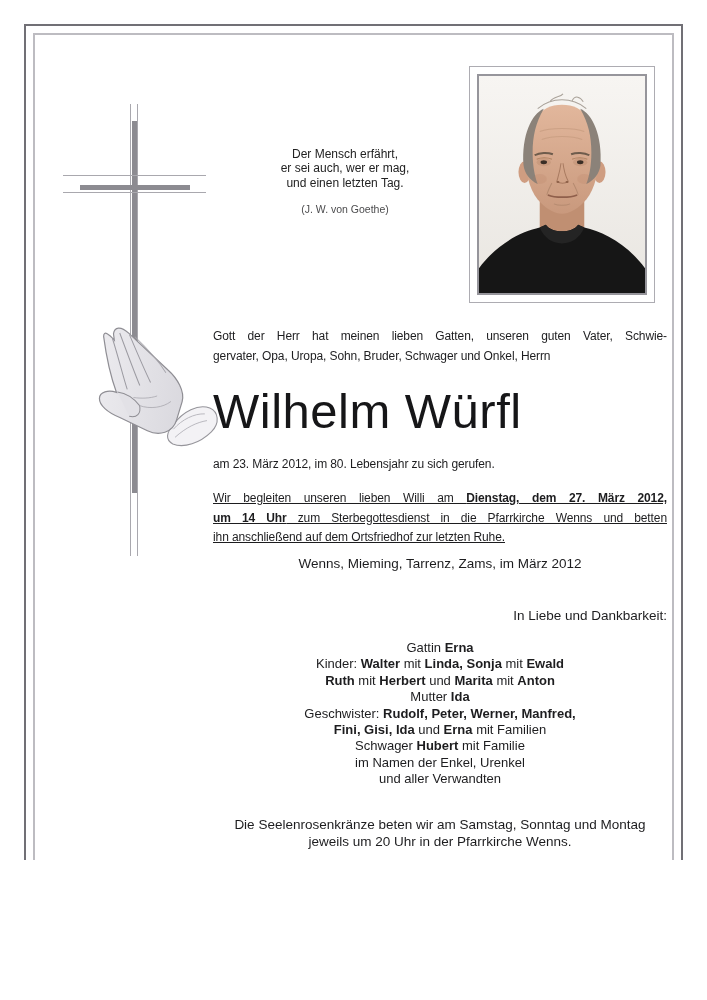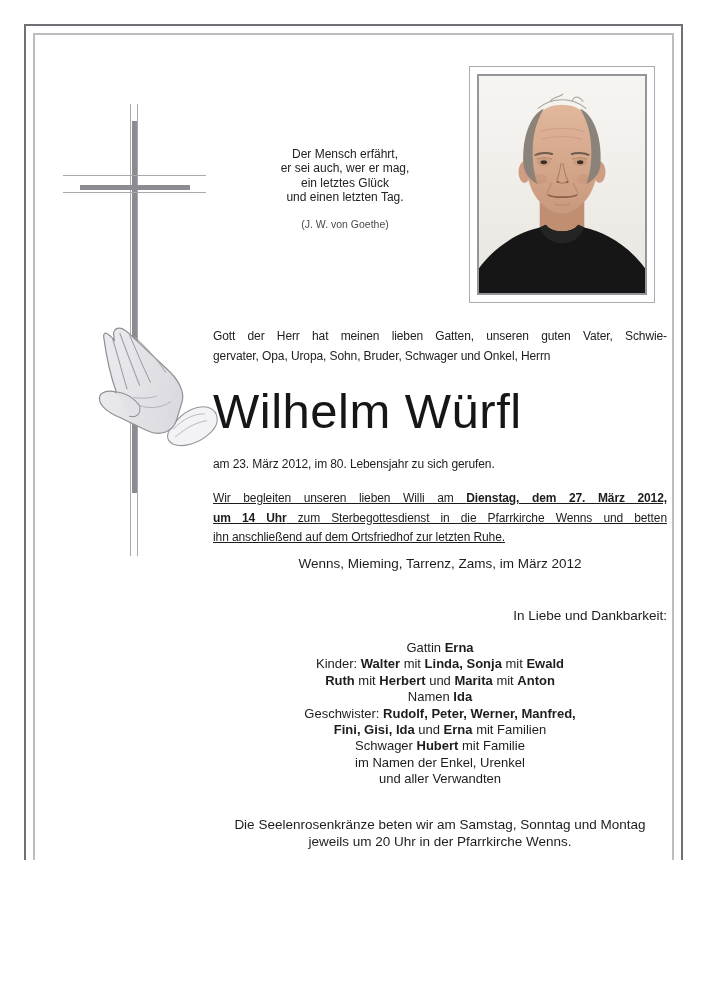--- a/index.html
+++ b/index.html
@@ -100,21 +100,20 @@
       <path d="M46 66 C52 70 58 78 60 88 C58 96 52 98 46 93" fill="#e2e1e6" stroke="#8f8e94" stroke-width="1"></path>
       <path d="M60 88 C68 96 80 100 90 98 M58 78 C64 82 72 86 80 87" fill="none" stroke="#aeadb4" stroke-width="0.8"></path>
       <path d="M86 24 C92 40 97 58 98 70" fill="none" stroke="#a6a5ab" stroke-width="0.9"></path>
     </g>
   </svg>
 
   <div class="quote">
     <div>
         <div class="line">Der Mensch erfährt,</div>
         <div class="line">er sei auch, wer er mag,</div>
-        <div class="line">ein letztes Glück</div>
         <div class="line">und einen letzten Tag.</div>
       </div>
     <div class="attribution">(J. W. von Goethe)</div>
   </div>
 
   <div class="photo-frame">
     <div class="photo-inner">
       <svg viewBox="0 0 164 219" preserveAspectRatio="none" aria-hidden="true">
         <defs>
           <linearGradient id="pbg" x1="0" y1="0" x2="0" y2="1">
@@ -171,21 +170,21 @@
     </div>
 
   <div class="col places">Wenns, Mieming, Tarrenz, Zams, im März 2012</div>
 
   <div class="col gratitude">In Liebe und Dankbarkeit:</div>
 
   <div class="col family">
       <div class="line"><span>Gattin </span><span class="b">Erna</span></div>
       <div class="line"><span>Kinder: </span><span class="b">Walter</span><span> mit </span><span class="b">Linda, Sonja</span><span> mit </span><span class="b">Ewald</span></div>
       <div class="line"><span class="b">Ruth</span><span> mit </span><span class="b">Herbert</span><span> und </span><span class="b">Marita</span><span> mit </span><span class="b">Anton</span></div>
-      <div class="line"><span>Namen </span><span class="b">Ida</span></div>
+      <div class="line"><span>Mutter </span><span class="b">Ida</span></div>
       <div class="line"><span>Geschwister: </span><span class="b">Rudolf, Peter, Werner, Manfred,</span></div>
       <div class="line"><span class="b">Fini, Gisi, Ida</span><span> und </span><span class="b">Erna</span><span> mit Familien</span></div>
       <div class="line"><span>Schwager </span><span class="b">Hubert</span><span> mit Familie</span></div>
       <div class="line"><span>im Namen der Enkel, Urenkel</span></div>
       <div class="line"><span>und aller Verwandten</span></div>
     </div>
 
   <div class="col rosary">
       <div class="line">Die Seelenrosenkränze beten wir am Samstag, Sonntag und Montag</div>
       <div class="line">jeweils um 20 Uhr in der Pfarrkirche Wenns.</div>

